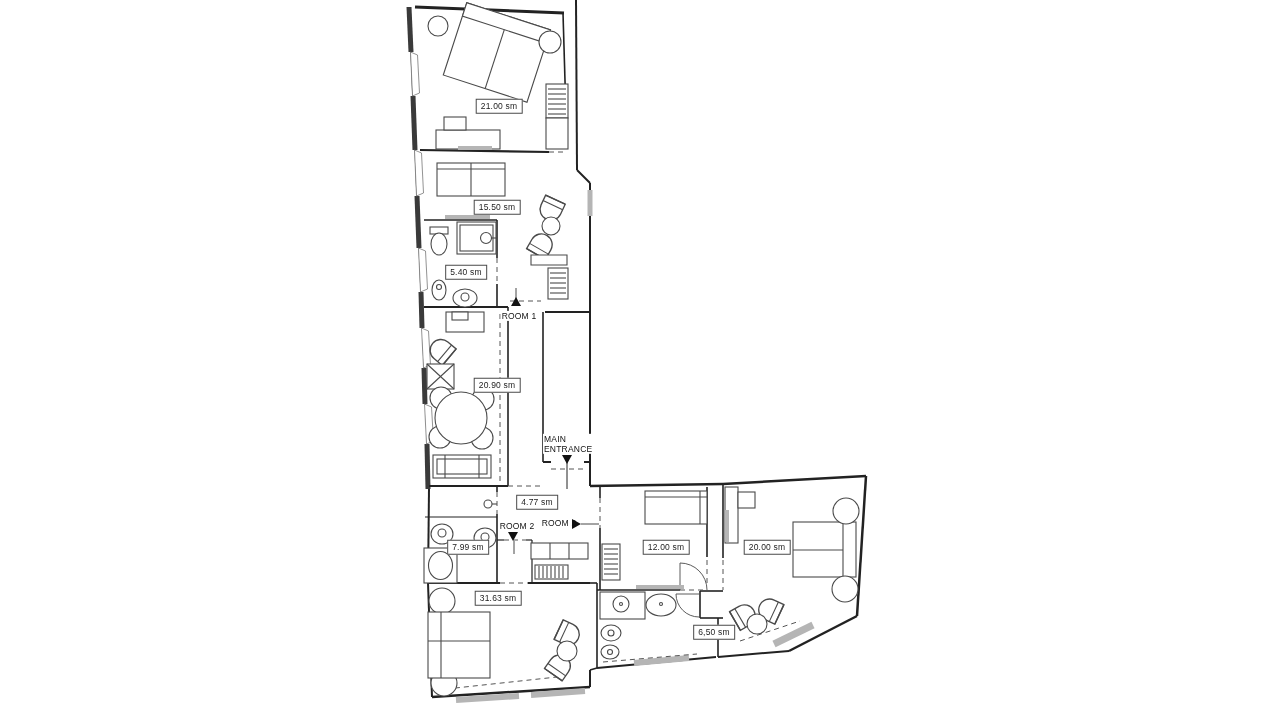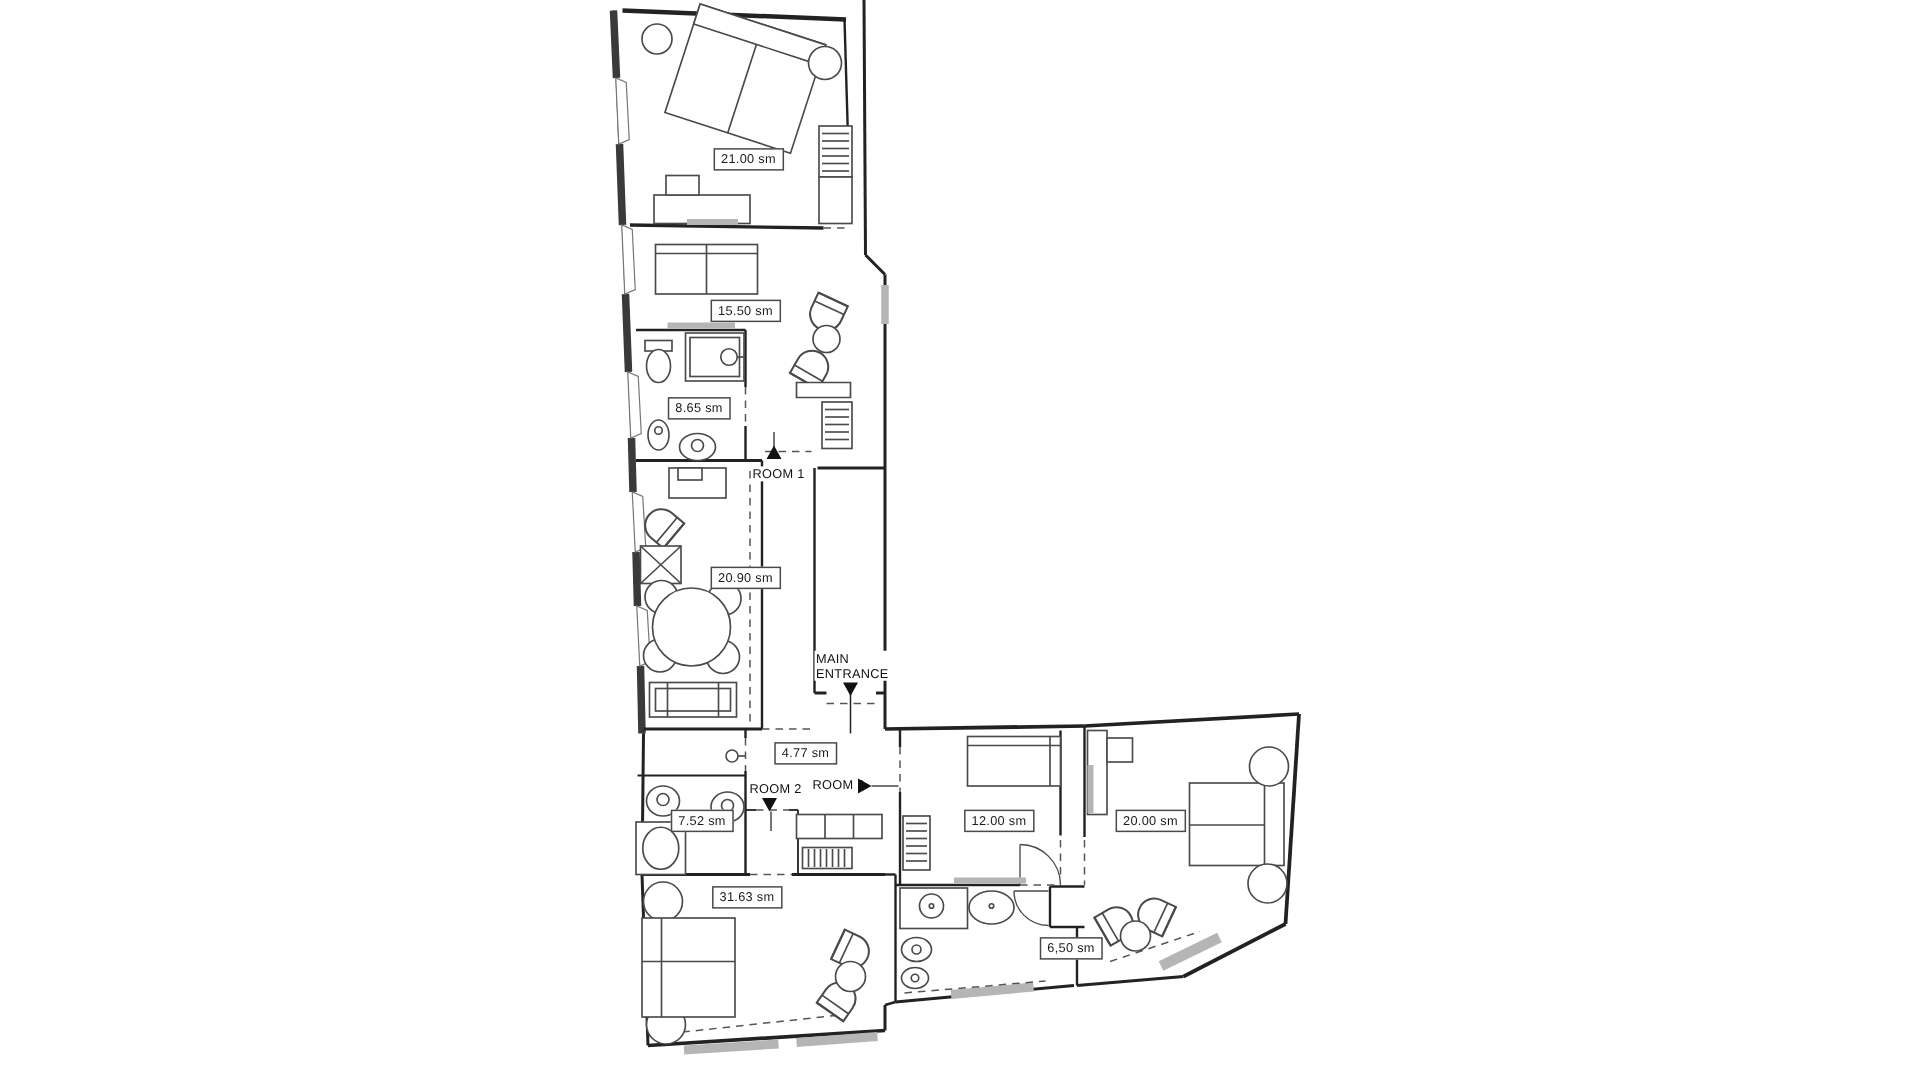--- a/index.html
+++ b/index.html
@@ -361,24 +361,24 @@
     </g>
     <g>
       <ellipse cx="610" cy="652" rx="9" ry="7"></ellipse>
       <circle cx="610" cy="652" r="2.5"></circle>
     </g>
   </g>
 </svg>
 
   <div class="area-label" style="left:499px;top:106px;">21.00 sm</div>
   <div class="area-label" style="left:497px;top:207px;text-align:right;">15.50 sm</div>
-  <div class="area-label" style="left:466px;top:272px;">8.65 sm</div>
+  <div class="area-label" style="left:466px;top:272px;">5.40 sm</div>
   <div class="area-label" style="left:497px;top:385px;">20.90 sm</div>
   <div class="area-label" style="left:537px;top:502px;">4.77 sm</div>
-  <div class="area-label" style="left:468px;top:547px;">7.52 sm</div>
+  <div class="area-label" style="left:468px;top:547px;">7.99 sm</div>
   <div class="area-label" style="left:666px;top:547px;">12.00 sm</div>
   <div class="area-label" style="left:767px;top:547px;">20.00 sm</div>
   <div class="area-label" style="left:498px;top:598px;">31.63 sm</div>
   <div class="area-label" style="left:674px;top:632px;margin-left:40px;">6,50 sm</div>
 
   <div class="marker-text" style="left:519px;top:316px;">ROOM 1</div>
   <span class="tri tri-up" style="left:511px;top:297px;"></span>
 
   <div class="marker-text wrap" style="left:571px;top:444px;">MAIN ENTRANCE</div>
   <span class="tri tri-down" style="left:562px;top:455px;"></span>

